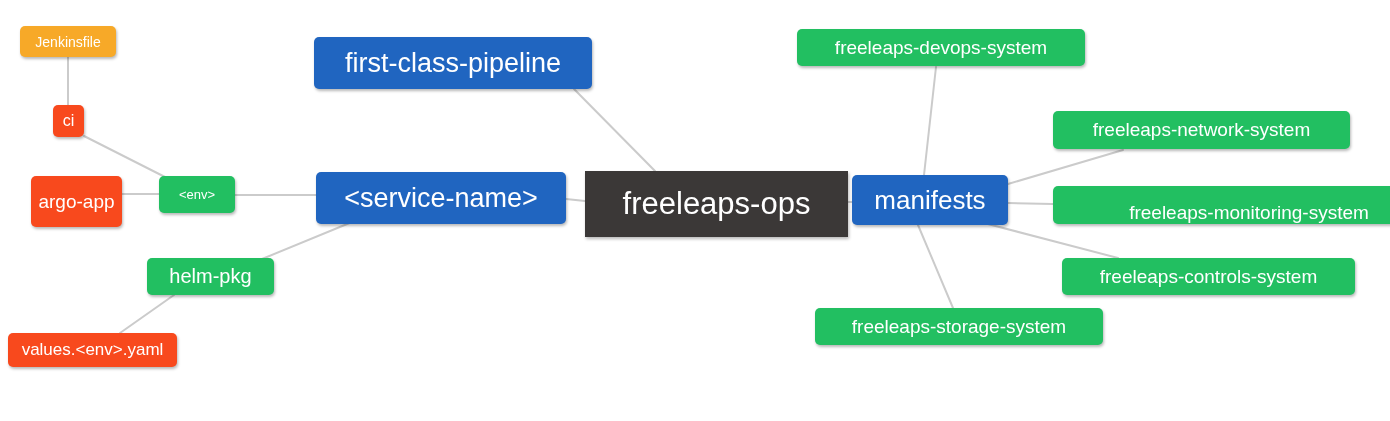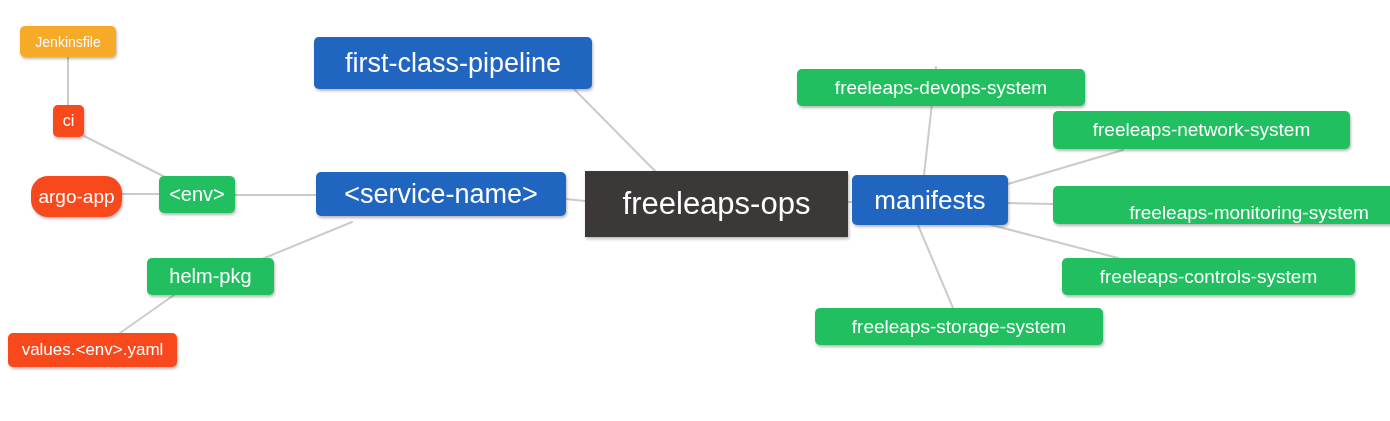--- a/index.html
+++ b/index.html
@@ -50,45 +50,45 @@
       <line x1="984" y1="223" x2="1118" y2="258"></line>
       <line x1="918" y1="225" x2="953" y2="308"></line>
     </svg>
   <div>
       <div class="node orange" style="left: 20px; top: 26px; width: 96px; height: 31px; font-size: 14px;">
         <span class="node-label">Jenkinsfile</span>
       </div>
       <div class="node red" style="left: 53px; top: 105px; width: 31px; height: 32px; font-size: 16px;">
         <span class="node-label">ci</span>
       </div>
-      <div class="node red" style="left: 31px; top: 176px; width: 91px; height: 41px; font-size: 19px; border-radius: 17px;">
+      <div class="node red" style="left: 31px; top: 176px; width: 91px; height: 51px; font-size: 19px;">
         <span class="node-label">argo-app</span>
       </div>
-      <div class="node green" style="left: 159px; top: 176px; width: 76px; height: 37px; font-size: 20px; align-items: center;">
+      <div class="node green" style="left: 159px; top: 176px; width: 76px; height: 37px; font-size: 13px; align-items: center;">
         <span class="node-label">&lt;env&gt;</span>
       </div>
       <div class="node green" style="left: 147px; top: 258px; width: 127px; height: 37px; font-size: 20px;">
         <span class="node-label">helm-pkg</span>
       </div>
       <div class="node red" style="left: 8px; top: 333px; width: 169px; height: 34px; font-size: 17px;">
         <span class="node-label">values.&lt;env&gt;.yaml</span>
       </div>
       <div class="node blue" style="left: 314px; top: 37px; width: 278px; height: 52px; font-size: 27px;">
         <span class="node-label">first-class-pipeline</span>
       </div>
-      <div class="node blue" style="left: 316px; top: 172px; width: 250px; height: 44px; font-size: 27px; text-align: right;">
+      <div class="node blue" style="left: 316px; top: 172px; width: 250px; height: 52px; font-size: 27px; text-align: right;">
         <span class="node-label">&lt;service-name&gt;</span>
       </div>
       <div class="node dark" style="left: 585px; top: 171px; width: 263px; height: 66px; font-size: 31px;">
         <span class="node-label">freeleaps-ops</span>
       </div>
       <div class="node blue" style="left: 852px; top: 175px; width: 156px; height: 50px; font-size: 26px;">
         <span class="node-label">manifests</span>
       </div>
-      <div class="node green" style="left: 797px; top: 29px; width: 288px; height: 37px; font-size: 19px; margin-top: 40px;">
+      <div class="node green" style="left: 797px; top: 29px; width: 288px; height: 37px; font-size: 19px;">
         <span class="node-label">freeleaps-devops-system</span>
       </div>
       <div class="node green" style="left: 1053px; top: 111px; width: 297px; height: 38px; font-size: 19px;">
         <span class="node-label">freeleaps-network-system</span>
       </div>
       <div class="node green" style="left: 1053px; top: 186px; width: 392px; height: 38px; font-size: 19px; align-items: flex-end;">
         <span class="node-label">freeleaps-monitoring-system</span>
       </div>
       <div class="node green" style="left: 1062px; top: 258px; width: 293px; height: 37px; font-size: 19px;">
         <span class="node-label">freeleaps-controls-system</span>

